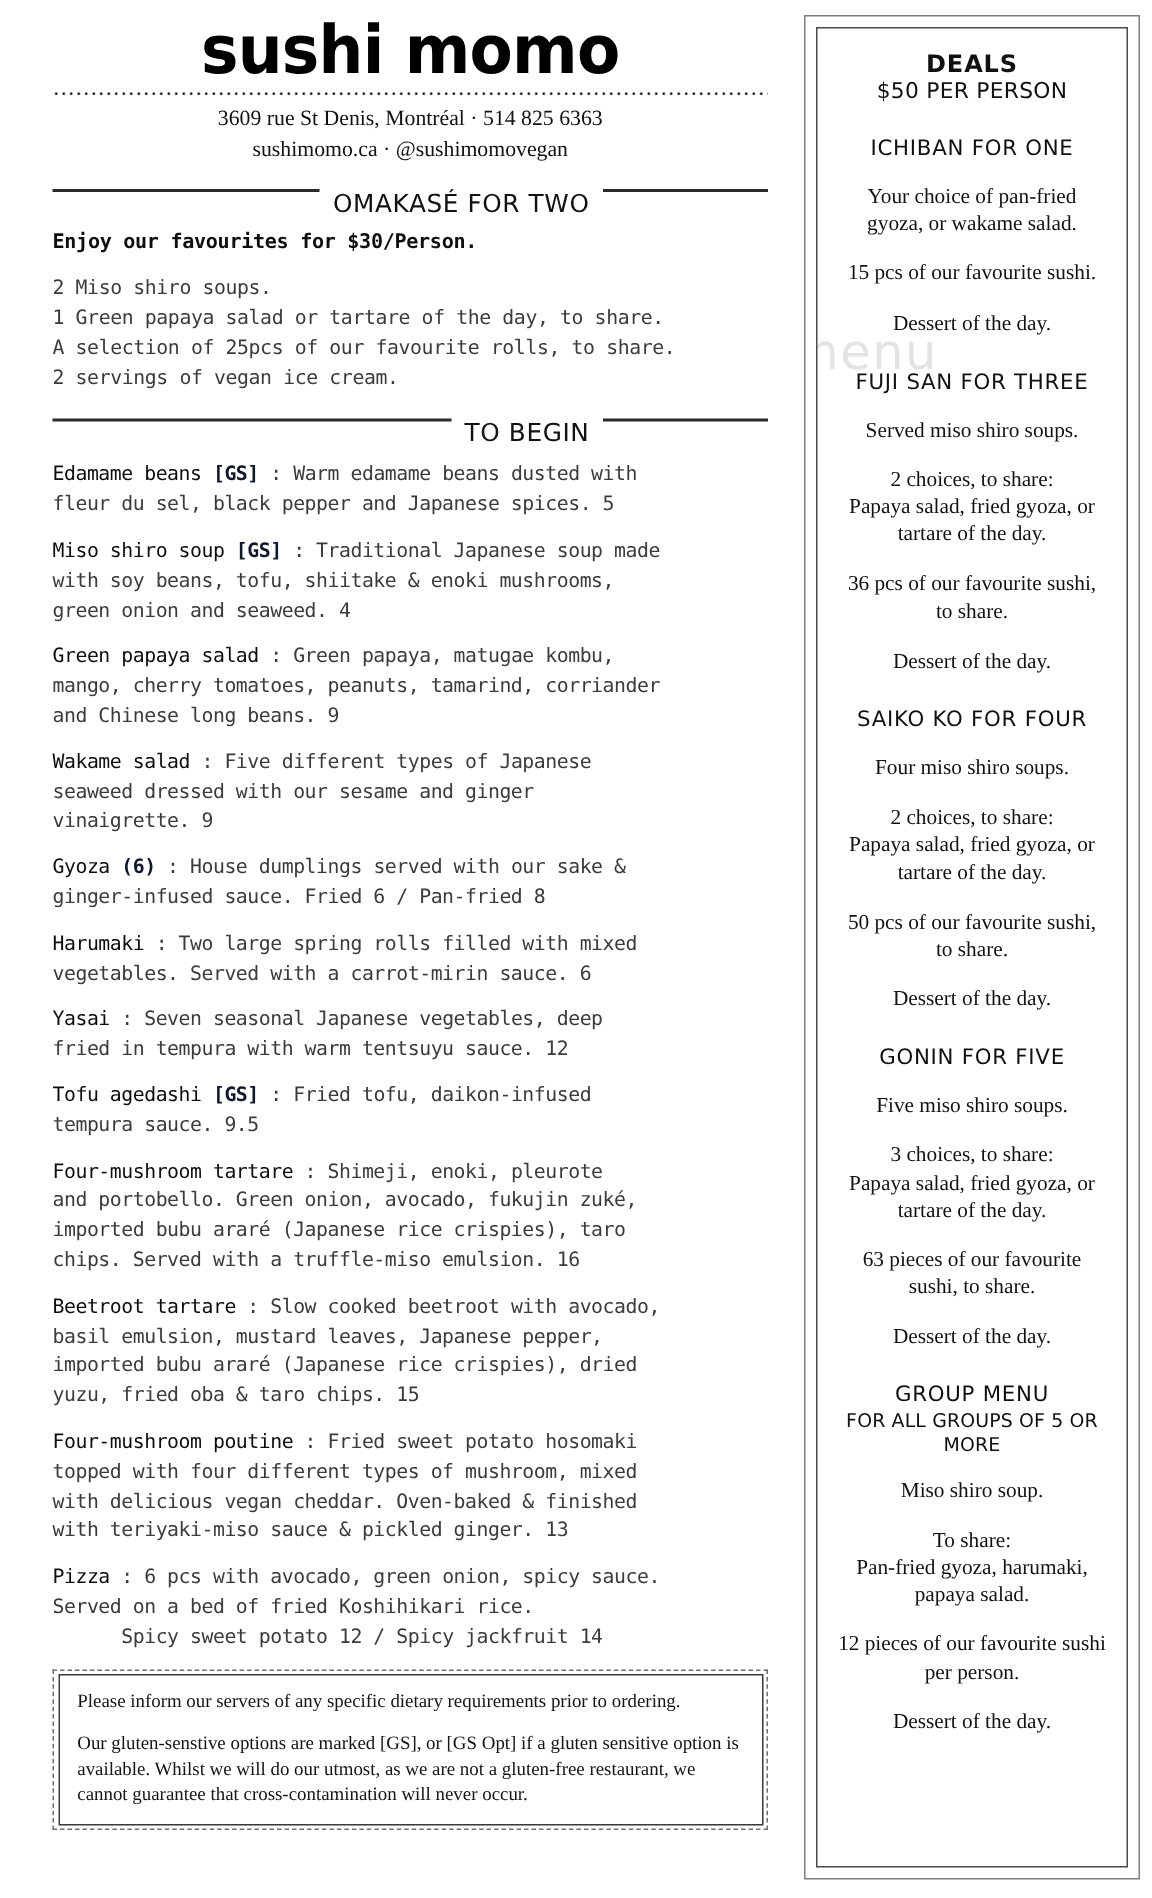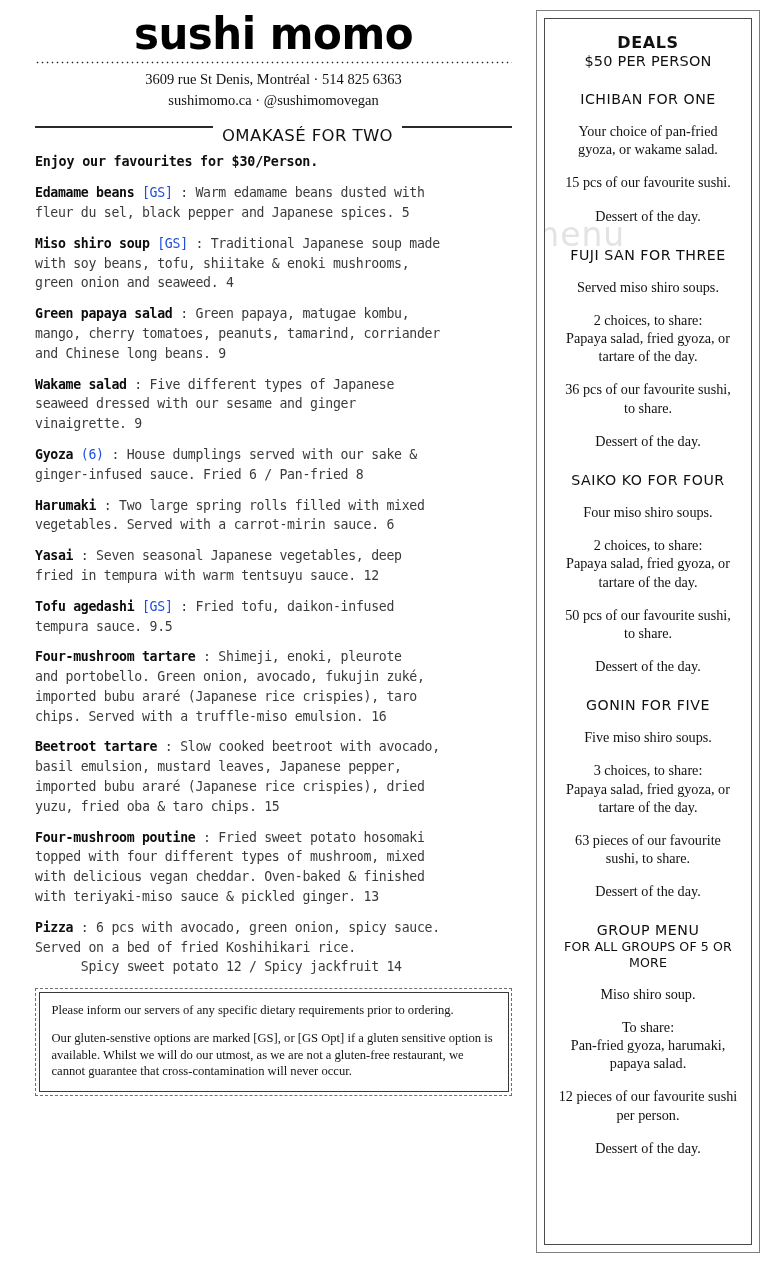--- a/index.html
+++ b/index.html
@@ -102,22 +102,22 @@
   
   .item { margin-bottom: 11px; }
   .item-text {
     font-family: "DejaVu Sans Mono", monospace;
     font-size: 13.2px;
     line-height: 1.5;
     letter-spacing: -0.3px;
     color: #3b3b3b;
     white-space: pre-wrap;
   }
-  .item-text .nm { font-weight: bold; color: #0d0d0d; }
-  .item-text .gs { color: #1d4ed8; }
+  .item-text .nm { font-weight: normal; color: #0d0d0d; }
+  .item-text .gs { color: #0f172a; font-weight: bold; }
 
   
   .disclaimer {
     margin-top: 10px;
     border: 1px dashed #6f6f6f;
     padding: 2.5px;
   }
   .disclaimer-inner {
     border: 1px solid #3a3a3a;
     padding: 9px 12px 11px 12px;
@@ -222,21 +222,30 @@
       <div>sushimomo.ca · @sushimomovegan</div>
     </div>
 
     <div class="divider">
       <span class="rule left"></span>
       <span class="dtitle">OMAKASÉ FOR TWO</span>
       <span class="rule right"></span>
     </div>
 
     <div class="oma-head">Enjoy our favourites for $30/Person.</div>
-
+    <div class="mono-lines">2 Miso shiro soups.
+1 Green papaya salad or tartare of the day, to share.
+A selection of 25pcs of our favourite rolls, to share.
+2 servings of vegan ice cream.</div>
+
+    <div class="divider">
+      <span class="rule left"></span>
+      <span class="dtitle">TO BEGIN</span>
+      <span class="rule right"></span>
+    </div>
 
     <div id="items-container">
         <div class="item">
           <div class="item-text"><span class="nm">Edamame beans</span><span class="gs"> [GS]</span><span> : Warm edamame beans dusted with
 fleur du sel, black pepper and Japanese spices. 5</span></div>
         </div>
         <div class="item">
           <div class="item-text"><span class="nm">Miso shiro soup</span><span class="gs"> [GS]</span><span> : Traditional Japanese soup made
 with soy beans, tofu, shiitake &amp; enoki mushrooms,
 green onion and seaweed. 4</span></div>

